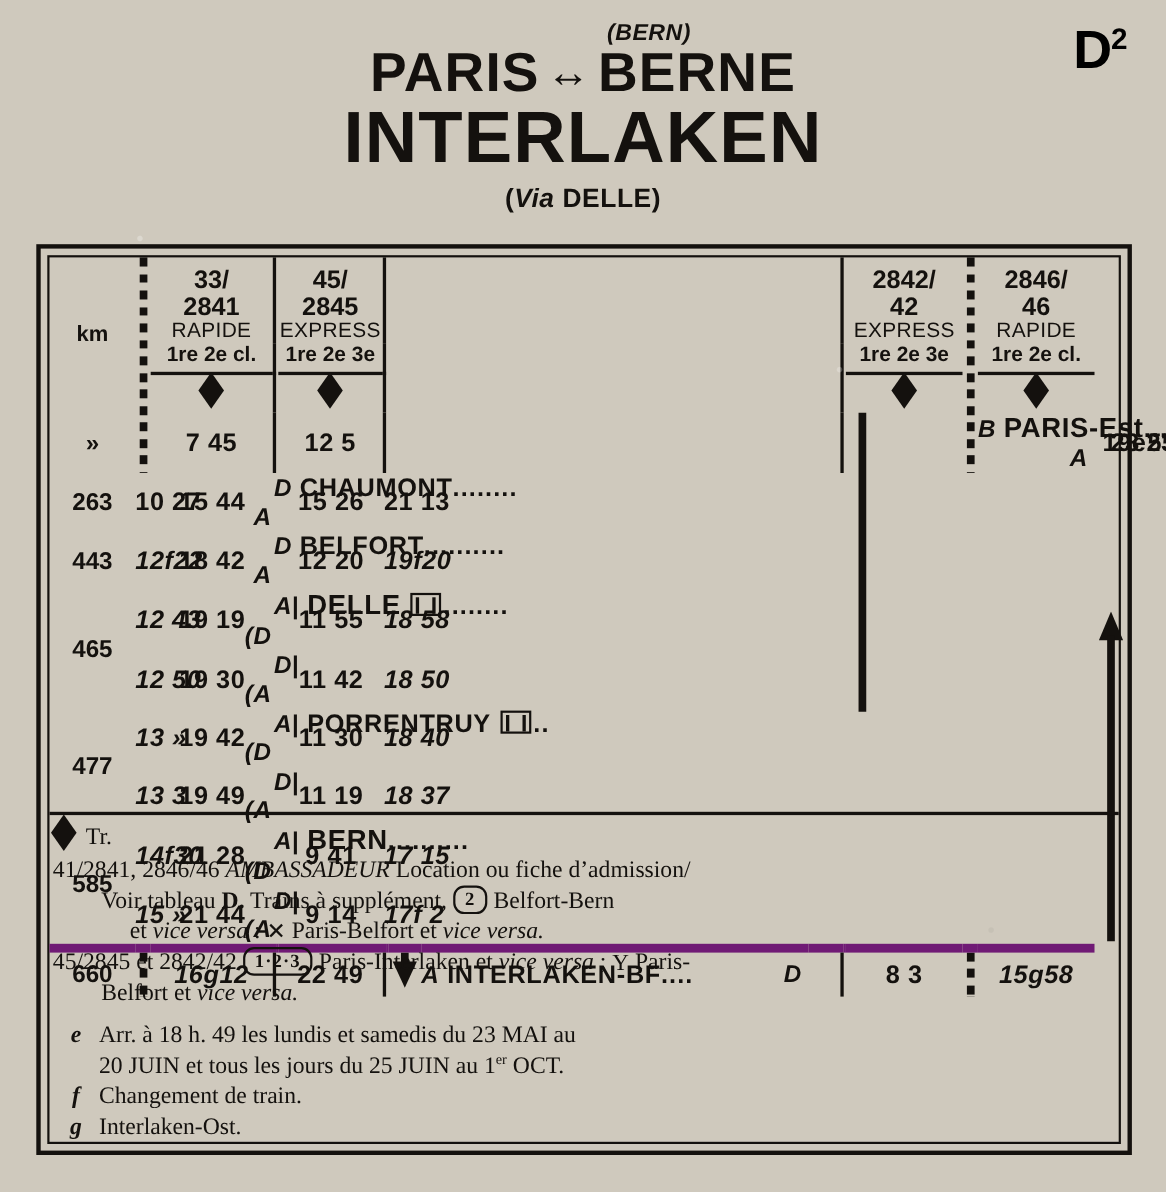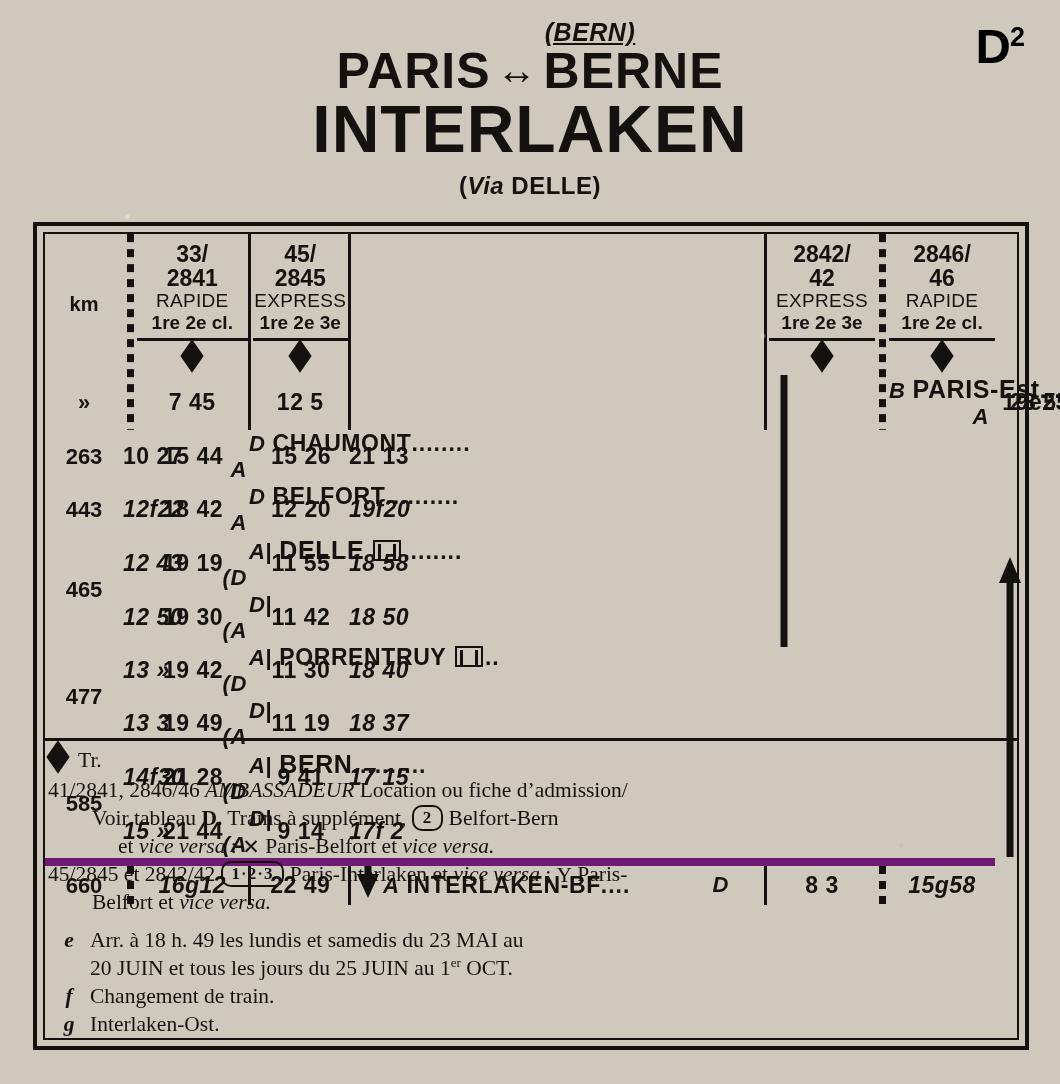--- a/index.html
+++ b/index.html
@@ -54,25 +54,24 @@
     font-size: 27px;
     vertical-align: super;
   }
   .title-block {
     text-align: center;
     padding-top: 18px;
   }
   .bern-note {
     font-style: italic;
     font-weight: bold;
-    font-size: 25px;
+    font-size: 21px;
     letter-spacing: .5px;
     margin-left: 120px;
     margin-bottom: -4px;
-    text-decoration: underline;
   }
   .title-main {
     font-weight: bold;
     font-size: 50px;
     letter-spacing: 1px;
     line-height: 1.12;
     white-space: nowrap;
   }
   .arrow-lr {
     font-size: 40px;

